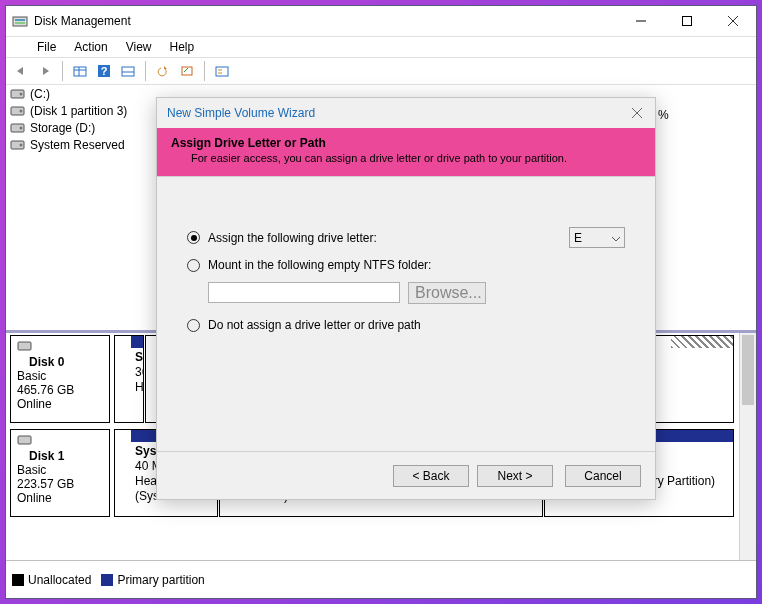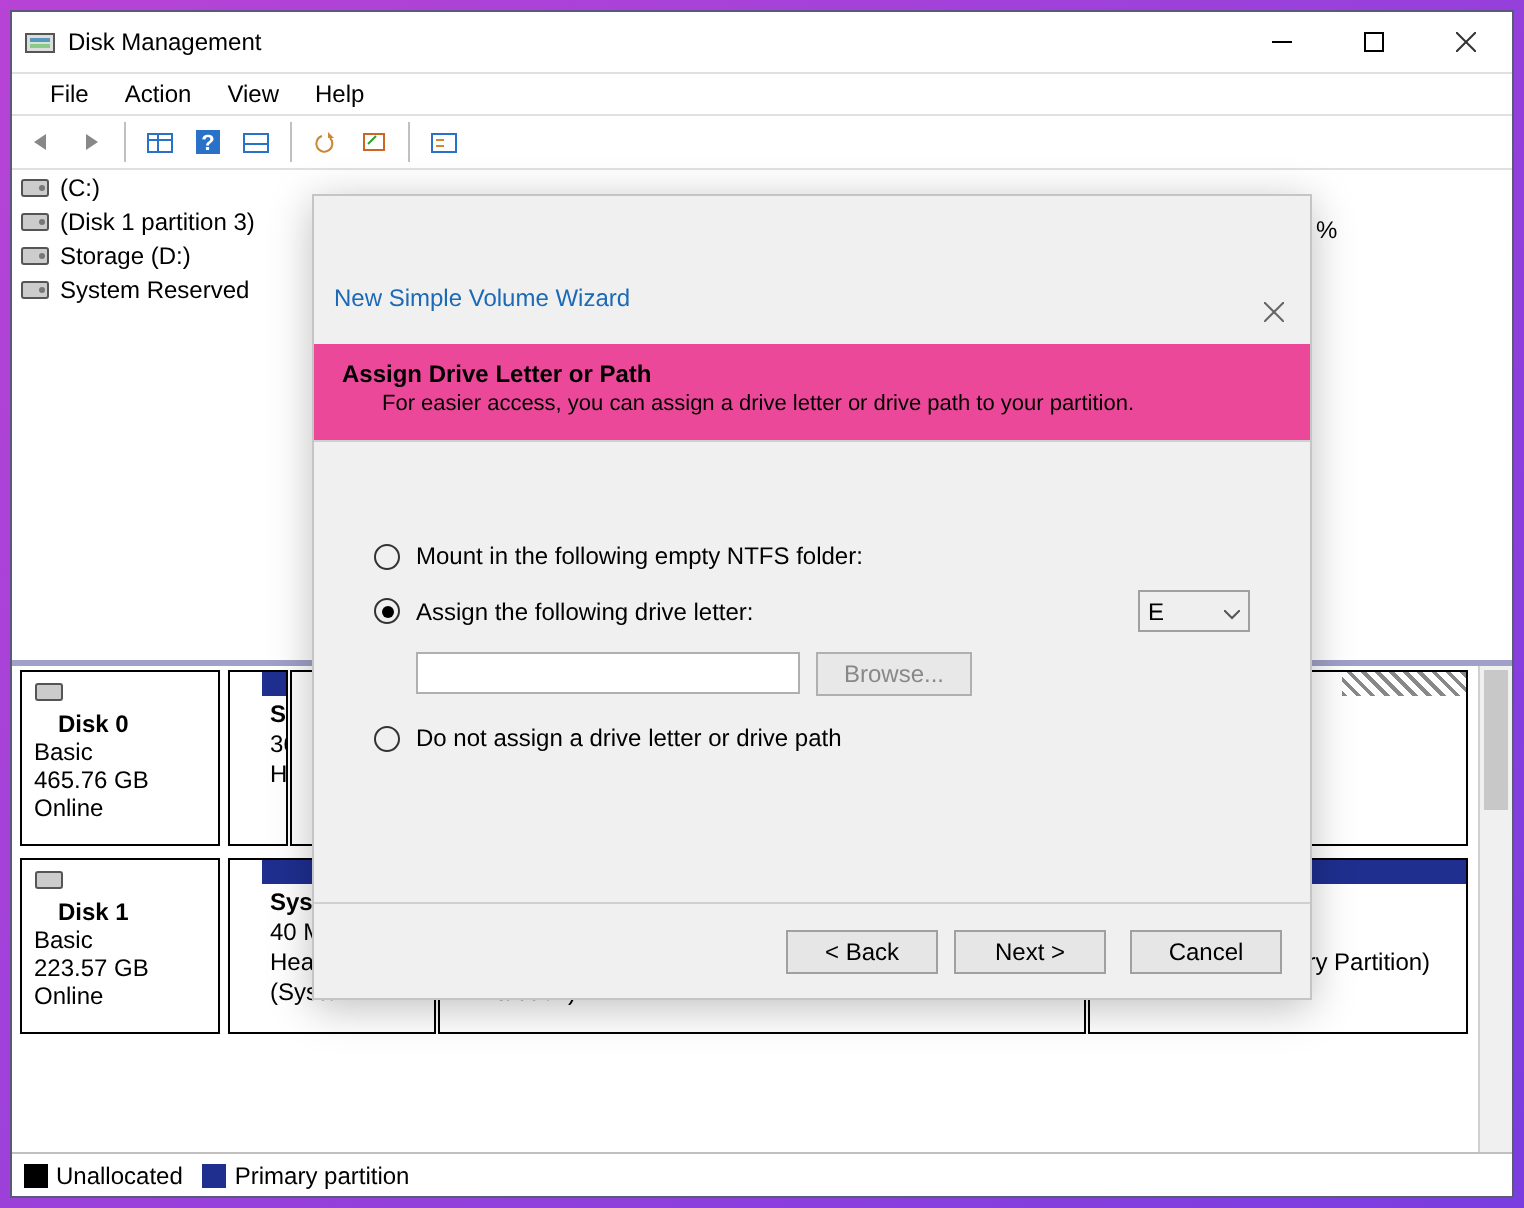--- a/index.html
+++ b/index.html
@@ -2,21 +2,21 @@
 <html><head>
 <meta charset="utf-8">
 <style>
   * { box-sizing: border-box; font-family: "Segoe UI", Tahoma, sans-serif; }
   body { margin:0; padding:0; background: linear-gradient(135deg,#b843d6,#7a3de0); width:762px; height:604px; overflow:hidden; }
   .window { position:absolute; left:5px; top:5px; width:752px; height:594px; background:#fff; border:1px solid #5a5a78; display:flex; flex-direction:column; }
   .titlebar { height:31px; display:flex; align-items:center; font-size:12px; color:#000; padding-left:6px; border-bottom:1px solid #e0e0e0;}
   .tb-icon { width:16px; height:16px; margin-right:6px; display:flex; align-items:center; justify-content:center;}
   .tb-title { flex:1;}
   .tb-btn { width:46px; height:30px; display:flex; align-items:center; justify-content:center; color:#333;}
-  .menubar { height:20px; display:flex; align-items:center; font-size:12px; padding-left:10px; gap:0;}
+  .menubar { height:20px; display:flex; align-items:center; font-size:12px; padding-left:22px; gap:0;}
   .menuitem { padding:2px 9px; }
   .toolbar { height:28px; border-top:1px solid #e0e0e0; border-bottom:1px solid #e0e0e0; display:flex; align-items:center; padding-left:4px; gap:2px;}
   .tbtn { width:22px; height:22px; border:1px solid transparent; display:flex; align-items:center; justify-content:center;}
   .tbtn svg { display:block;}
   .sep { width:1px; height:20px; background:#c0c0c0; margin:0 4px;}
   .content { flex:1; display:flex; flex-direction:column; position:relative; overflow:hidden;}
   .list-area { height:245px; overflow:hidden;}
   .list-header { display:flex; height:21px; font-size:12px; }
   .lh { border:1px solid #b0b0b0; background:#fff; padding:2px 6px; display:flex; align-items:center; overflow:hidden; white-space:nowrap;}
   .list-body { font-size:12px; }
@@ -26,41 +26,41 @@
   .disk-row { display:flex; height:88px; margin:2px 4px 6px 4px; gap:4px;}
   .disk-info { width:100px; border:1px solid #000; background:#fff; font-size:12px; padding:4px 6px; }
   .disk-info .dicon{height:15px;}
   .disk-info .dname{font-weight:normal;margin-left:12px;}
   .disk-parts { flex:1; display:flex; gap:1px;}
   .part { border:1px solid #000; font-size:12px; padding:0 4px 2px 20px; overflow:hidden; line-height:1.25;}
   .part .stripe { height:12px; margin:-0px -4px 2px -4px;}
   .sblue { background:#1e2f8f;}
   .sblack { background:#000;}
   .shatch { background:repeating-linear-gradient(45deg,#888 0,#888 2px,#fff 2px,#fff 5px);}
-  .legend { height:22px; border-top:1px solid #c0c0c0; display:flex; align-items:center; font-size:12px; padding-left:6px; gap:10px;}
+  .legend { height:38px; border-top:1px solid #c0c0c0; display:flex; align-items:center; font-size:12px; padding-left:6px; gap:10px;}
   .legend .sw { width:12px; height:12px; display:inline-block; vertical-align:middle; margin-right:4px;}
   .scroll-track { position:absolute; right:0; top:0; width:17px; bottom:0; background:#f0f0f0; border-left:1px solid #d0d0d0;}
   .scroll-thumb { position:absolute; left:2px; right:2px; top:2px; height:70px; background:#c8c8c8;}
 
   
   .wizard { position:absolute; left:156px; top:97px; width:500px; height:403px; background:#f0f0f0; border:1px solid #c5c5c5; box-shadow:0 4px 20px rgba(0,0,0,.25); display:flex; flex-direction:column; font-size:12px;}
-  .wiz-title { height:30px; display:flex; align-items:flex-start; color:#1a6ab7; padding-left:10px;margin-top:44px;}
+  .wiz-title { height:30px; display:flex; align-items:center; color:#1a6ab7; padding-left:10px;}
   .wiz-title .sp { flex:1;}
   .wiz-close { width:36px; height:28px; display:flex; align-items:center; justify-content:center; color:#666;}
   .wiz-head { background:#ec4899; padding:8px 14px 12px 14px; border-bottom:1px solid #d0d0d0;}
   .wiz-head .h1 { font-weight:bold; font-size:12px; color:#000;}
   .wiz-head .h2 { font-size:11px; padding-left:20px; margin-top:2px;}
   .wiz-body { flex:1; padding:50px 30px 10px 30px;}
   .opt { display:flex; align-items:center; margin-bottom:10px;}
   .radio { width:13px; height:13px; border:1px solid #333; border-radius:50%; margin-right:8px; display:flex; align-items:center; justify-content:center;}
   .radio.sel::after{ content:""; width:6px; height:6px; background:#000; border-radius:50%;}
   .drive-sel { margin-left:auto; width:56px; height:21px; border:1px solid #a0a0a0; background:#efefef; display:flex; align-items:center; padding:0 4px; font-size:12px; justify-content:space-between;}
   .mount-row { margin-left:21px; display:flex; gap:8px; margin-top:4px; margin-bottom:14px;}
   .mount-input { width:192px; height:21px; border:1px solid #b0b0b0; background:#fff;}
-  .browse-btn { width:78px; height:22px; border:1px solid #b0b0b0; background:#e8e8e8; color:#888; font-size:12px;}
+  .browse-btn { width:78px; height:22px; border:1px solid #b0b0b0; background:#e8e8e8; color:#888; font-size:16px;}
   .wiz-foot { height:48px; border-top:1px solid #d0d0d0; display:flex; align-items:center; justify-content:flex-end; gap:8px; padding-right:14px;}
   .wbtn { width:76px; height:22px; border:1px solid #a0a0a0; background:#e6e6e6; font-size:12px; display:flex; align-items:center; justify-content:center;}
 </style>
 </head>
 <body>
 
 <div class="window">
 
   <div class="titlebar">
     <span class="tb-icon">
@@ -266,33 +266,33 @@
           <line x1="10" y1="0" x2="0" y2="10" stroke="#666"></line>
         </svg>
       </div>
   </div>
   <div class="wiz-head">
     <div class="h1">Assign Drive Letter or Path</div>
     <div class="h2">For easier access, you can assign a drive letter or drive path to your partition.</div>
   </div>
   <div class="wiz-body">
     <div class="opt">
-      <span class="radio"></span>
-      <span>Mount in the following empty NTFS folder:</span>
-    </div>
-    <div class="opt">
       <span class="radio sel"></span>
       <span>Assign the following drive letter:</span>
       <div class="drive-sel">
         <span>E</span>
         <span><svg width="8" height="5">
               <path d="M0 0 L4 4 L8 0" fill="none" stroke="#555"></path>
             </svg></span>
       </div>
     </div>
+    <div class="opt">
+      <span class="radio"></span>
+      <span>Mount in the following empty NTFS folder:</span>
+    </div>
     <div class="mount-row">
       <div class="mount-input"></div>
       <button class="browse-btn" disabled="">Browse...</button>
     </div>
     <div class="opt">
       <span class="radio"></span>
       <span>Do not assign a drive letter or drive path</span>
     </div>
   </div>
   <div class="wiz-foot">

